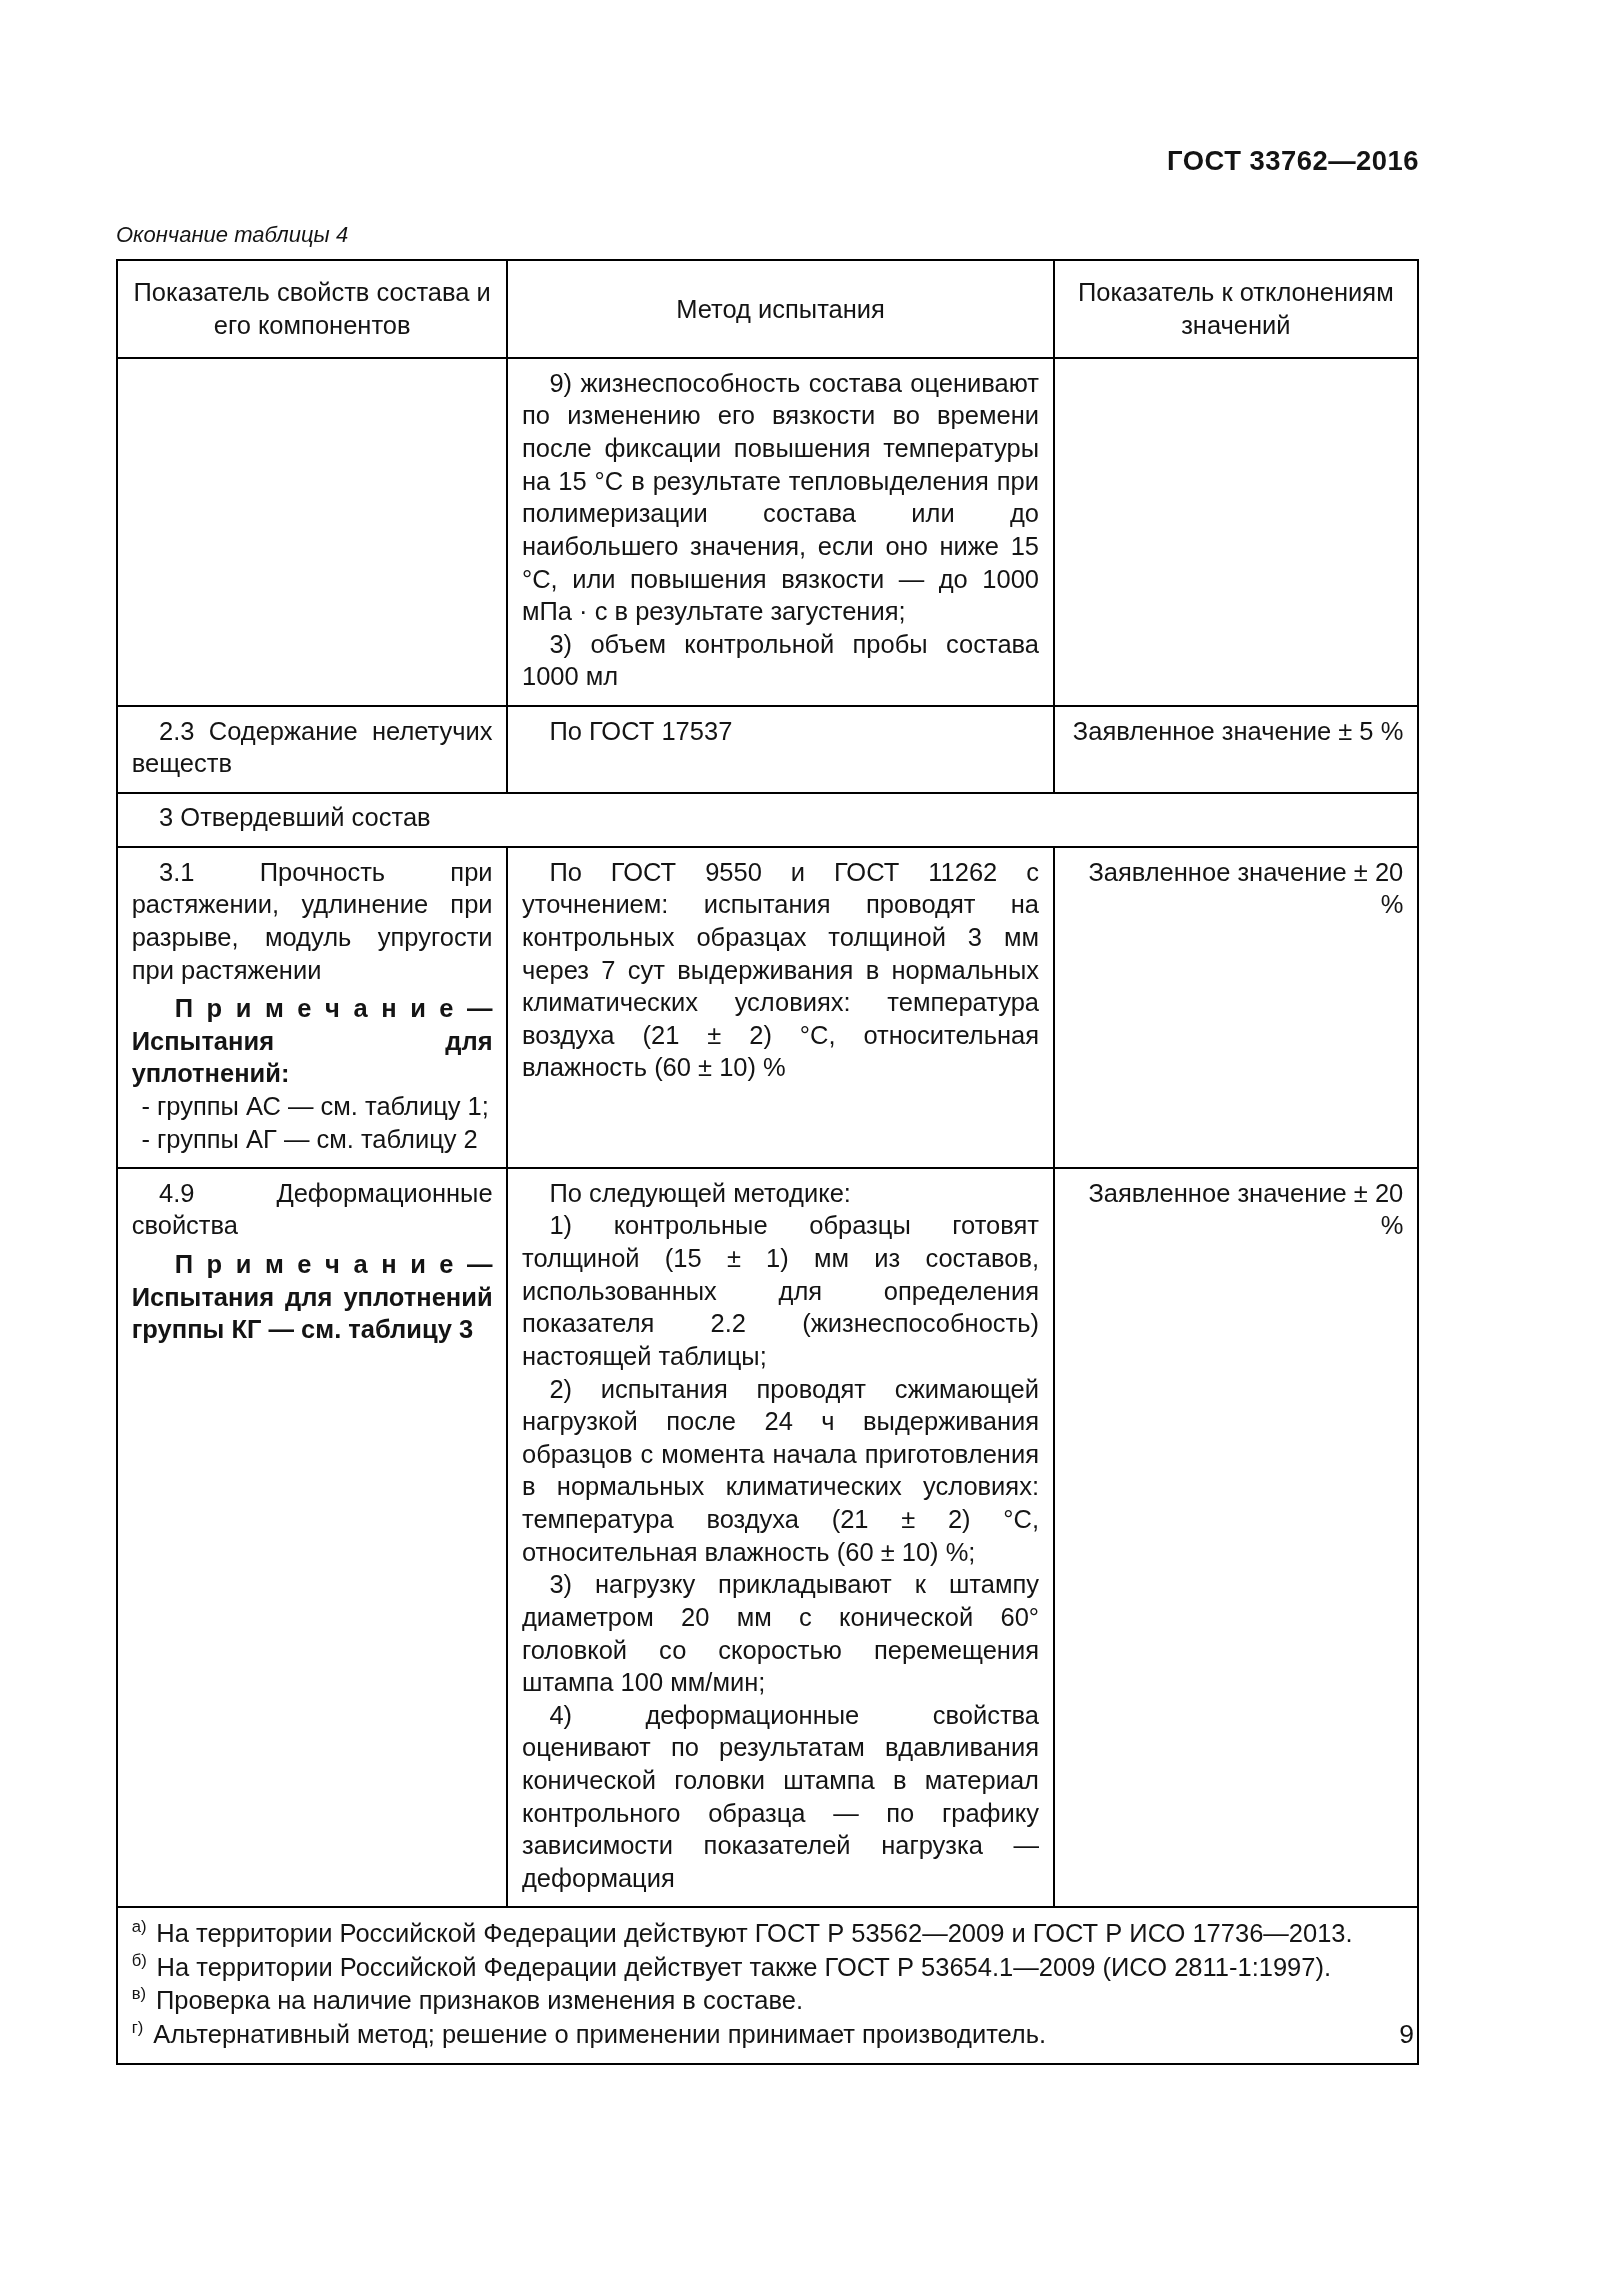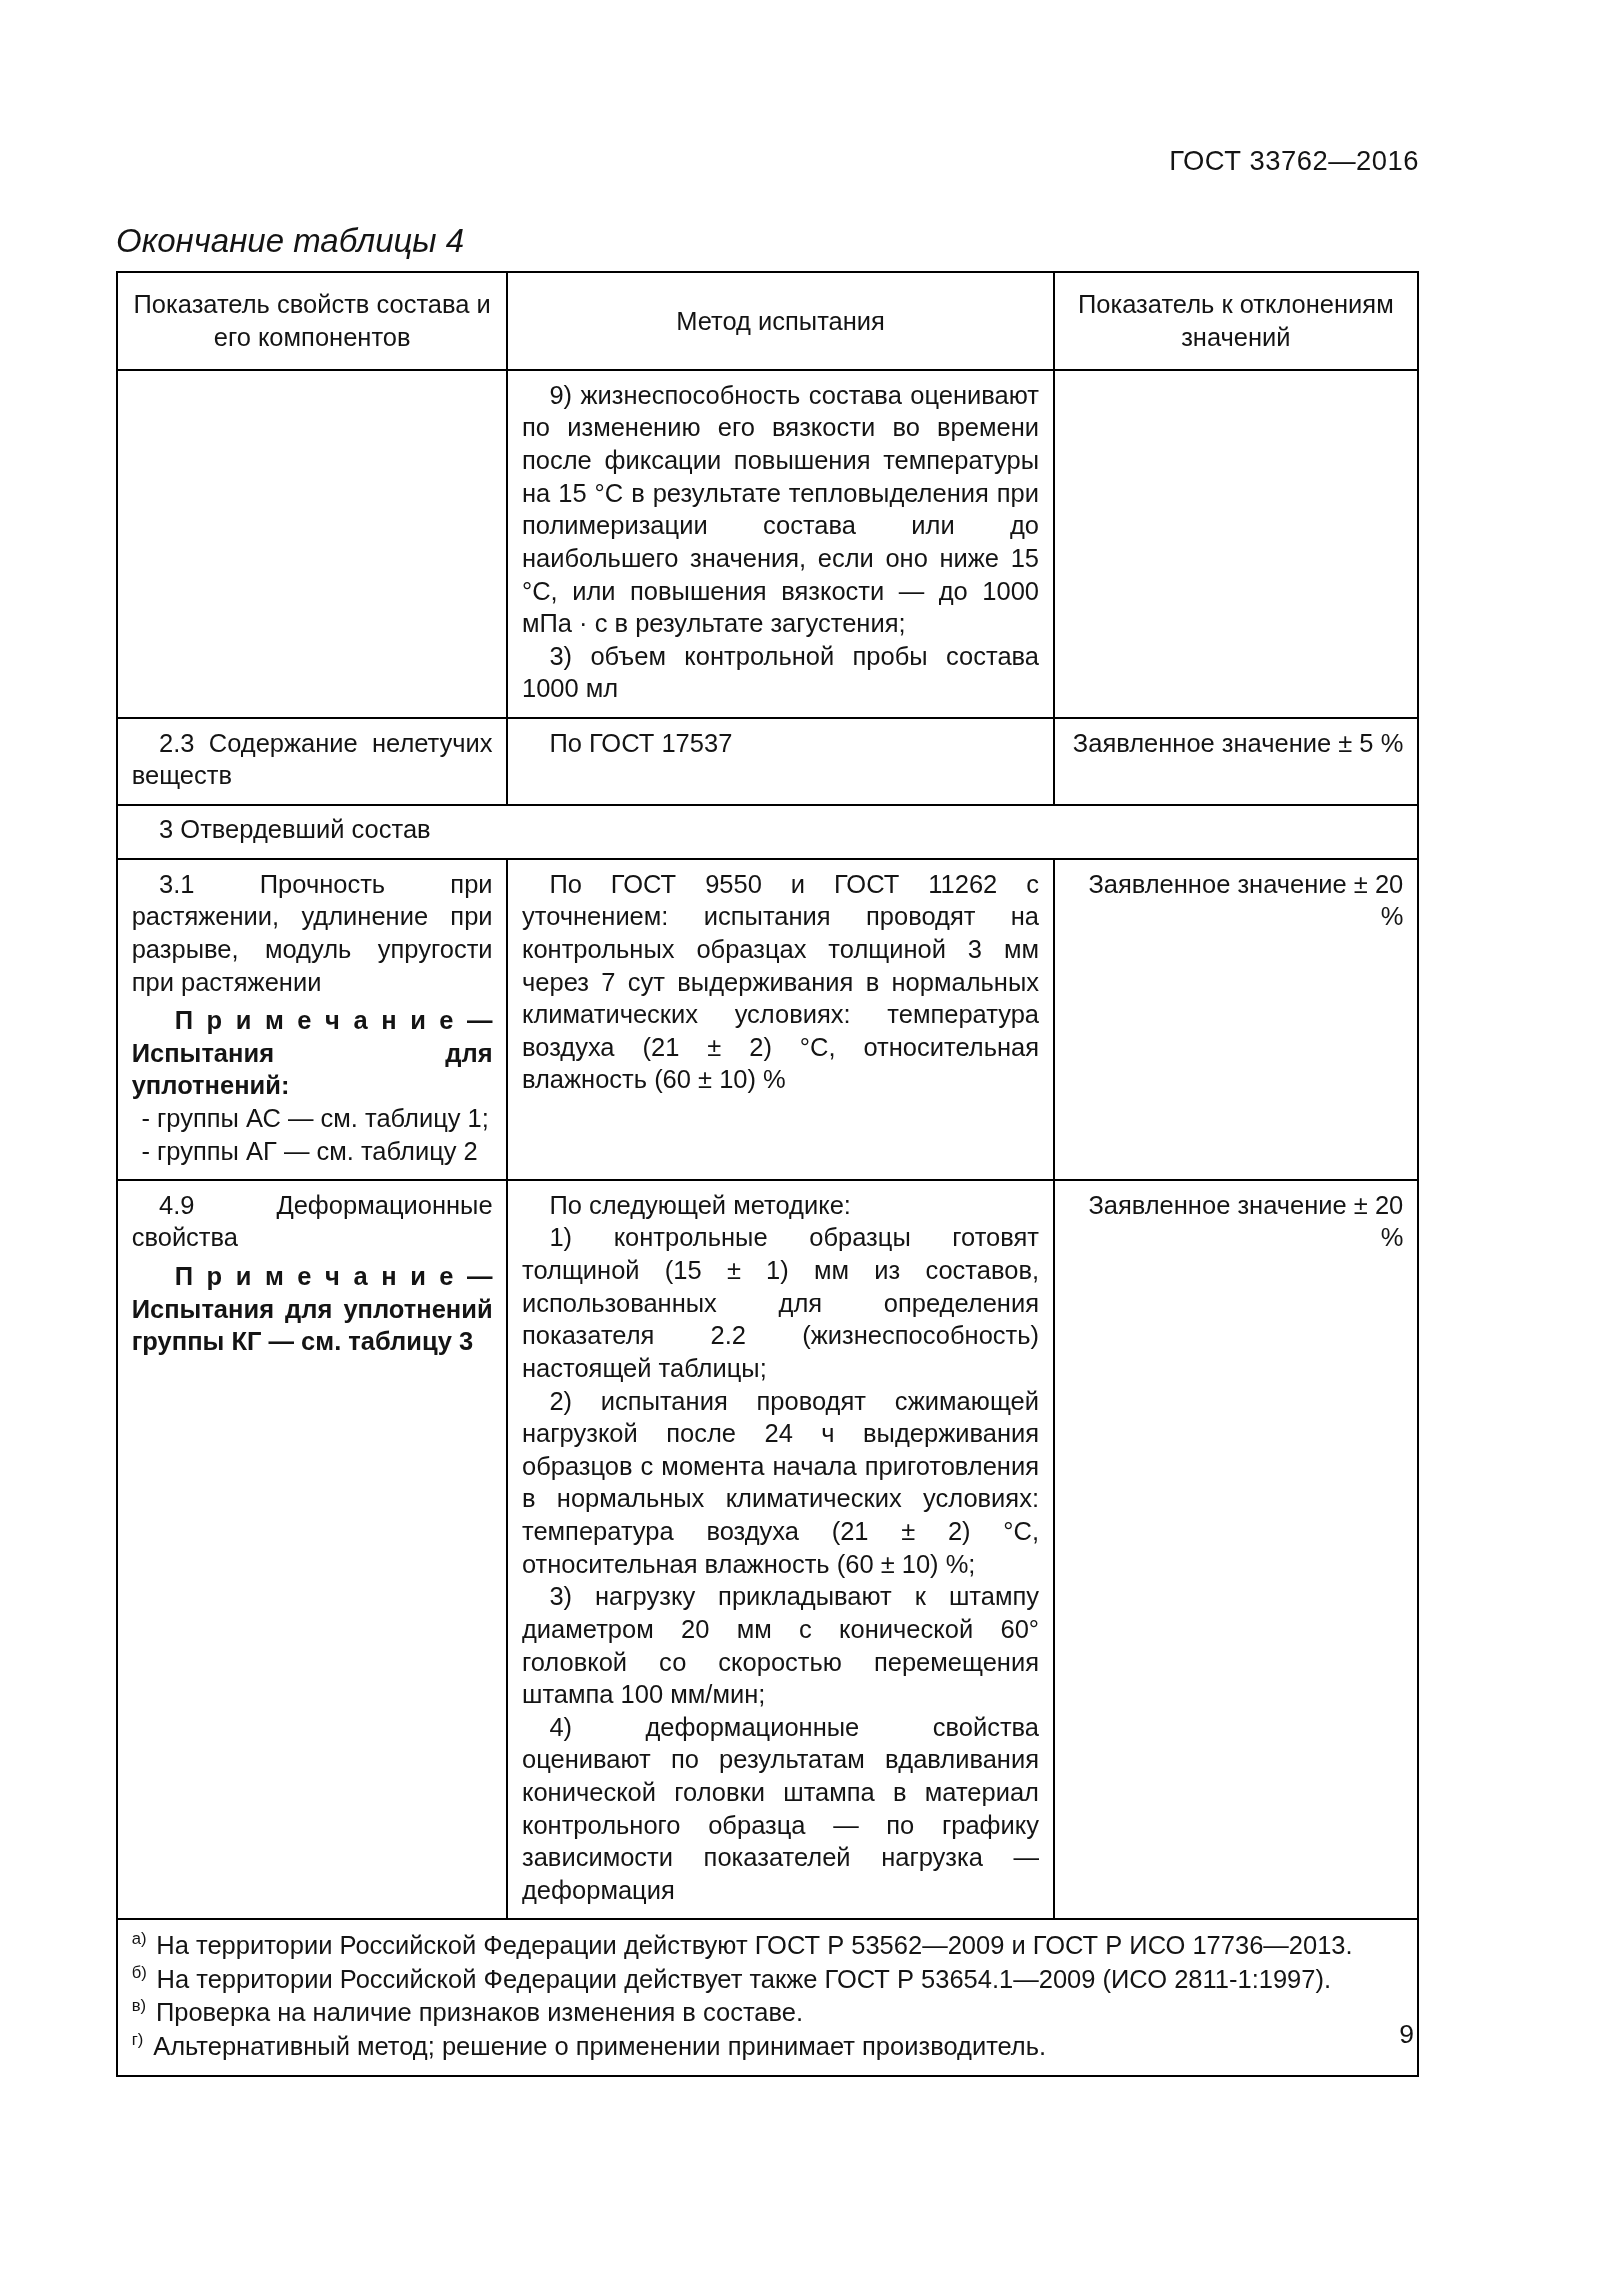--- a/index.html
+++ b/index.html
@@ -11,28 +11,28 @@
     font-family: "Liberation Sans", "DejaVu Sans", sans-serif;
     color: #141414;
   }
   .page {
     position: absolute;
     inset: 0;
     padding: 145px 201px 0 116px;
   }
   .doc-header {
     text-align: right;
-    font-weight: normal;
+    font-weight: bold;
     font-size: 27.4px;
     letter-spacing: 0.5px;
   }
   .table-caption {
     margin-top: 45px;
     font-style: italic;
-    font-size: 33px;
+    font-size: 22px;
   }
   table.gost-table {
     width: 100%;
     margin-top: 11px;
     border-collapse: collapse;
     table-layout: fixed;
   }
   table.gost-table th,
   table.gost-table td {
     border: 2px solid #000;

